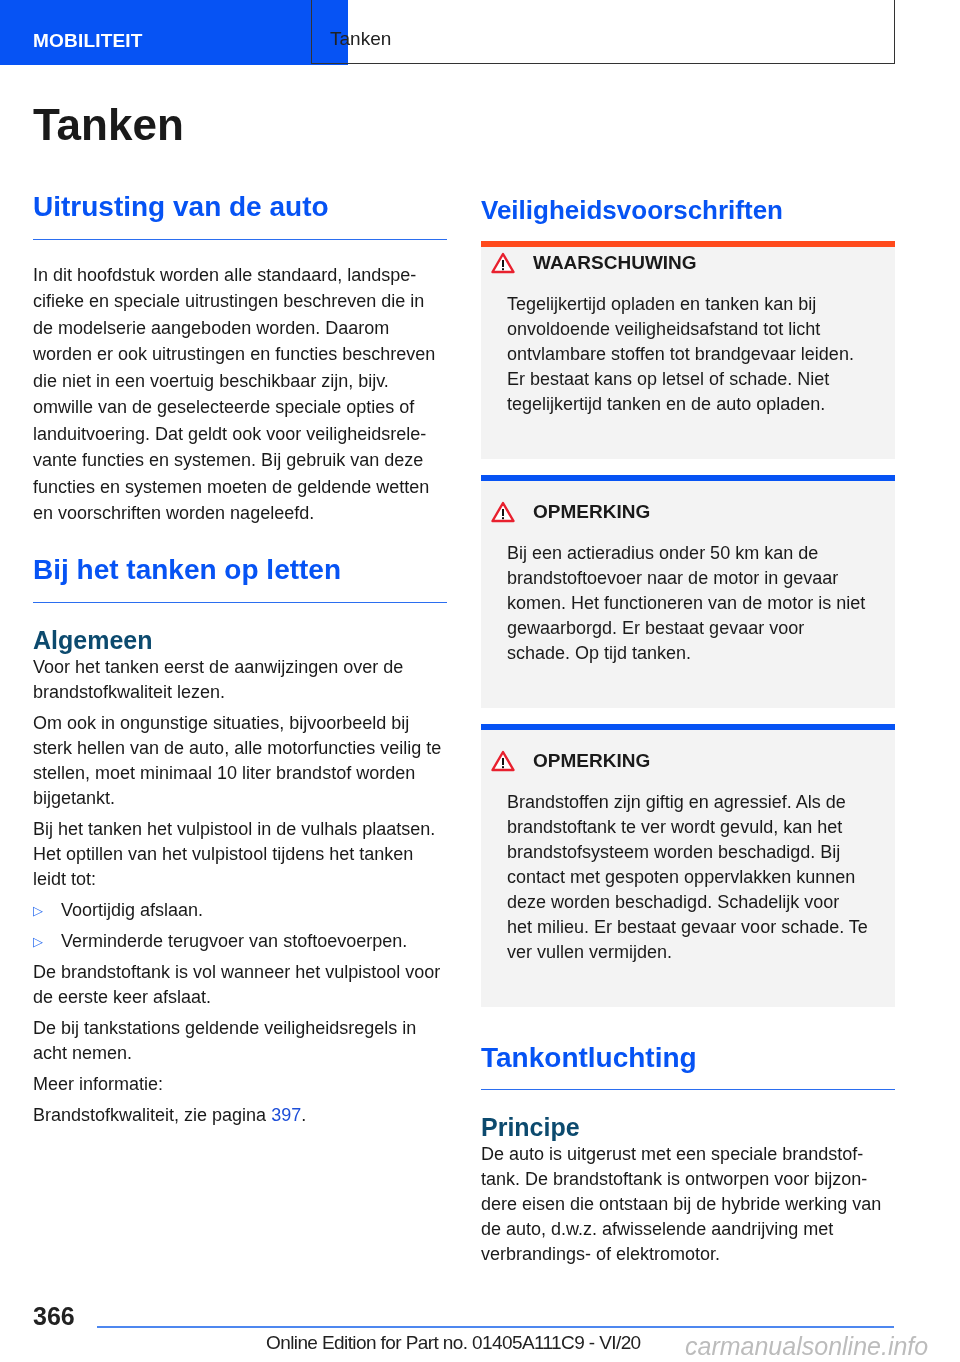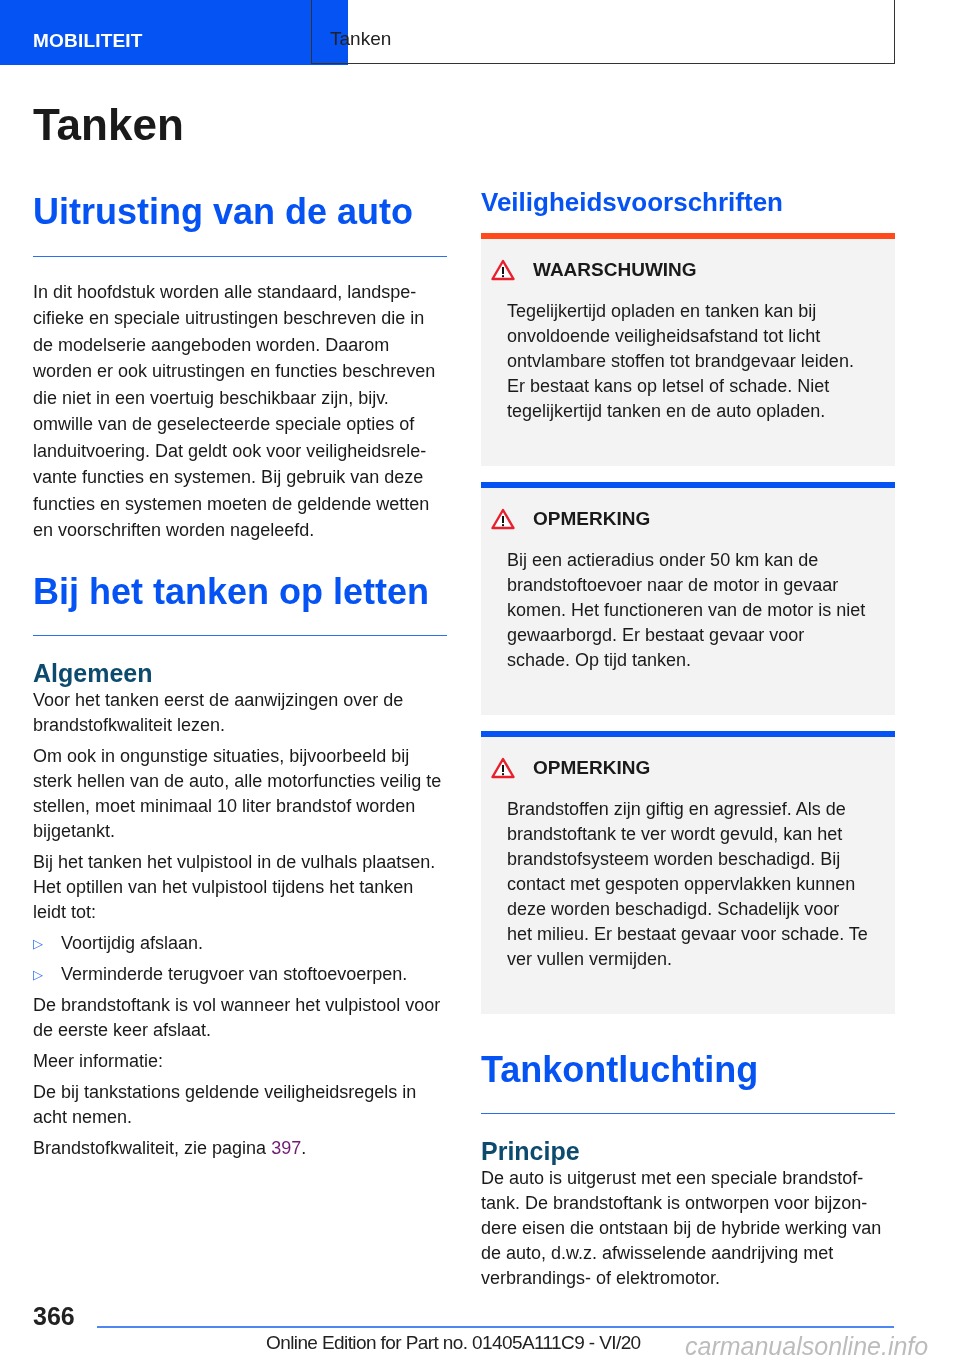--- a/index.html
+++ b/index.html
@@ -12,27 +12,27 @@
     .header-box { position:absolute; left:311px; top:-2px; width:582px; height:65px;
                   border:1.5px solid #333; border-top:none; }
     .header-box span { position:absolute; left:18px; top:30px; font-size:19px; color:#222; }
 
     .page-title { position:absolute; left:33px; top:100px; font-size:44px; font-weight:bold; color:#1a1a1a; }
 
     .col { position:absolute; width:414px; }
     .col-left { left:33px; }
     .col-right { left:481px; }
 
-    .h2 { color:#0653f4; font-weight:bold; font-size:36px; padding-bottom:24px;
+    .h2 { color:#0653f4; font-weight:bold; font-size:28px; padding-bottom:16px;
           border-bottom:1.5px solid #2b6ef0; margin:0; line-height:1.1; }
     .h3 { color:#0c4a6e; font-weight:bold; font-size:25px; margin:0; line-height:1.2; }
     .p { font-size:18px; line-height:25px; margin:0 0 6px 0; color:#1a1a1a; }
     .bullet { display:flex; font-size:18px; line-height:25px; margin:0 0 6px 0; }
     .bullet .tri { width:28px; color:#2b6ef0; font-size:13px; line-height:25px; flex:none; }
-    .link { color:#701a75;text-align:right; }
+    .link { color:#1d4ed8;text-align:right; }
 
     .notice { background:#f3f3f3; padding:20px 8px 22px 8px; margin:0; }
     .notice-bar-orange { height:6px; background:#ff4a1c; }
     .notice-bar-blue { height:6px; background:#0653f4; }
     .notice-head { display:flex; align-items:center; font-weight:bold; font-size:19px; margin-bottom:6px; }
     .notice-head svg { margin-right:18px; margin-left:2px; }
     .notice .p { margin:18px; }
 
     .footer-page { position:absolute; left:33px; top:1302px; font-size:25px; font-weight:bold; color:#222; }
     .footer-line { position:absolute; left:97px; top:1326px; width:797px; height:2px; background:#4d87ef; }
@@ -67,33 +67,33 @@
   <div class="bullet">
     <span class="tri">▷</span>
     <span>Voortijdig afslaan.</span>
   </div>
   <div class="bullet">
     <span class="tri">▷</span>
     <span>Verminderde terugvoer van stoftoevoer­pen.</span>
   </div>
 
   <p class="p">De brandstoftank is vol wanneer het vulpistool voor de eerste keer afslaat.</p>
+  <p class="p">De bij tankstations geldende veiligheidsregels in acht nemen.</p>
   <p class="p">Meer informatie:</p>
-  <p class="p">De bij tankstations geldende veiligheidsregels in acht nemen.</p>
   <p class="p">
     <span>Brandstofkwaliteit, zie pagina </span><span class="link">397</span><span>.</span>
   </p>
 </div>
 
-<div class="col col-right" style="top:184px;">
+<div class="col col-right" style="top:192px;">
   <h2 class="h2" style="font-size:26px; border-bottom:none; padding-bottom:0; margin-top:4px;">Veiligheidsvoorschriften</h2>
   <div style="height:16px;"></div>
 
   <div class="notice-bar-orange"></div>
-  <div class="notice" style="padding-top:20px; padding-bottom:24px;">
+  <div class="notice" style="padding-top:5px; padding-bottom:24px;">
     <div class="notice-head">
       <svg width="24" height="22" viewBox="0 0 24 22">
         <polygon points="12,2 22.5,20 1.5,20" fill="#fff" stroke="#e8202e" stroke-width="2.4" stroke-linejoin="round"></polygon>
         <rect x="11" y="8" width="2" height="7" fill="#111"></rect>
         <rect x="11" y="16.2" width="2" height="2" fill="#111"></rect>
       </svg>
       <span>WAARSCHUWING</span>
     </div>
     <p class="p">Tegelijkertijd opladen en tanken kan bij onvol­doende veiligheidsafstand tot licht ontvlambare stoffen tot brandgevaar leiden. Er bestaat kans op letsel of schade. Niet tegelijkertijd tanken en de auto opladen.</p>
   </div>

